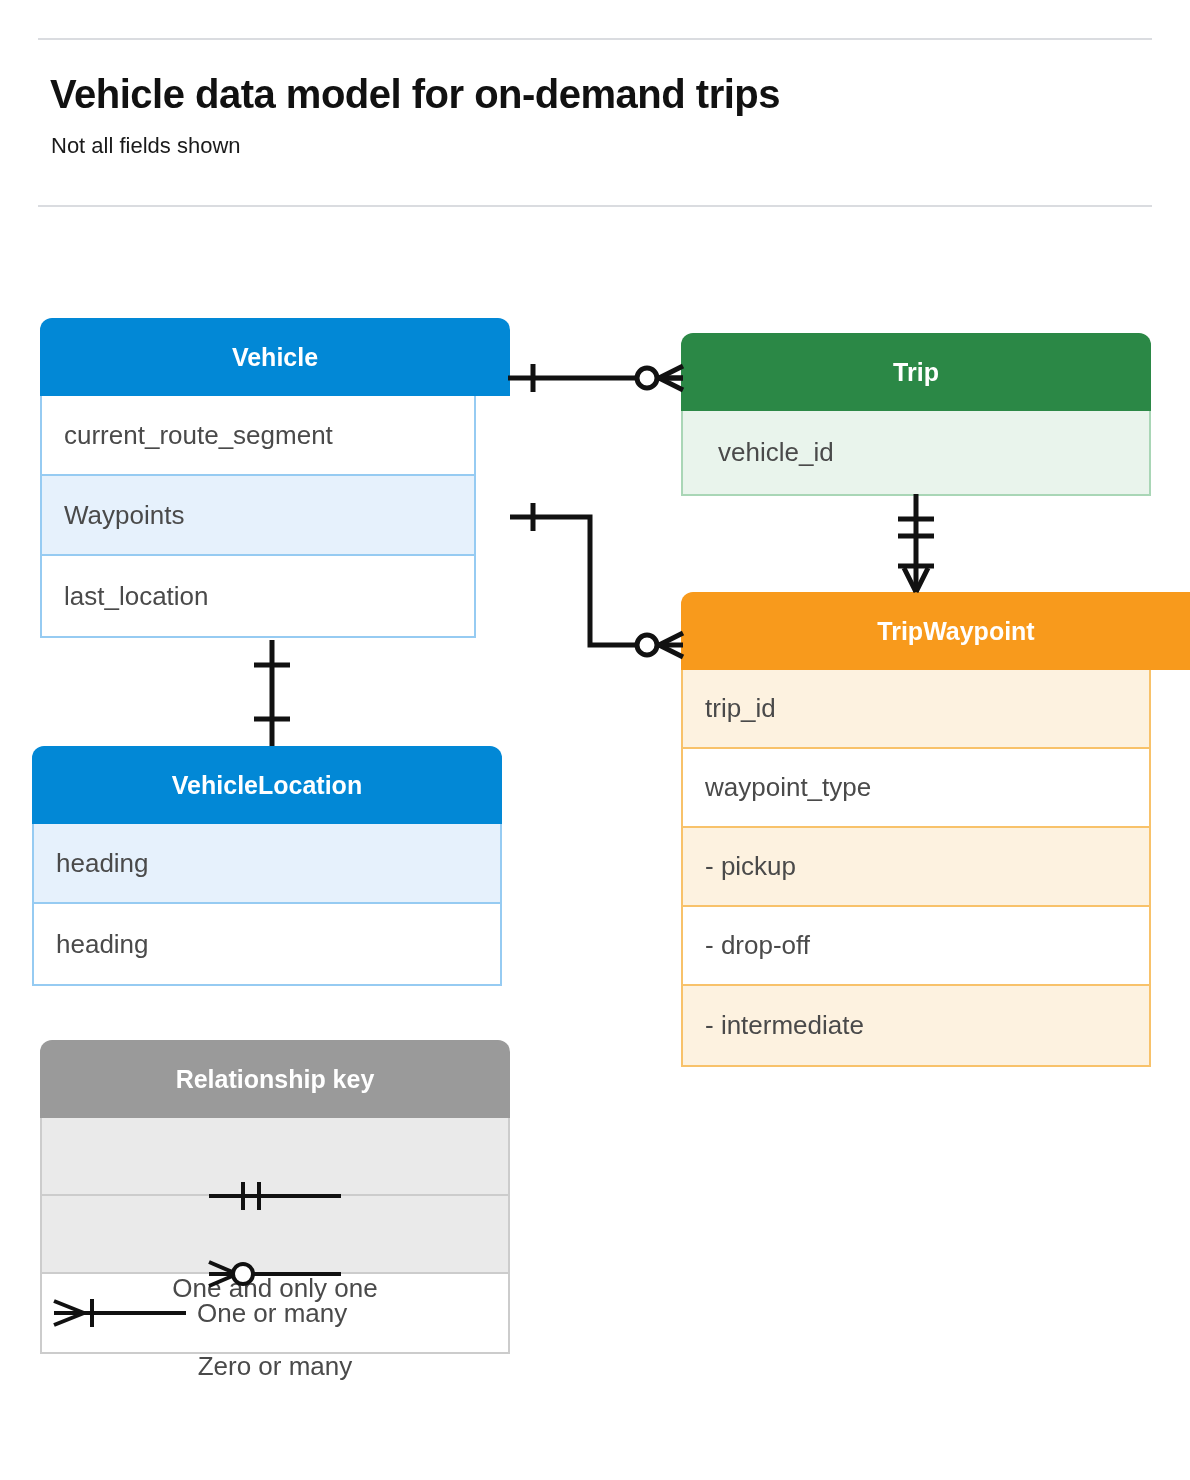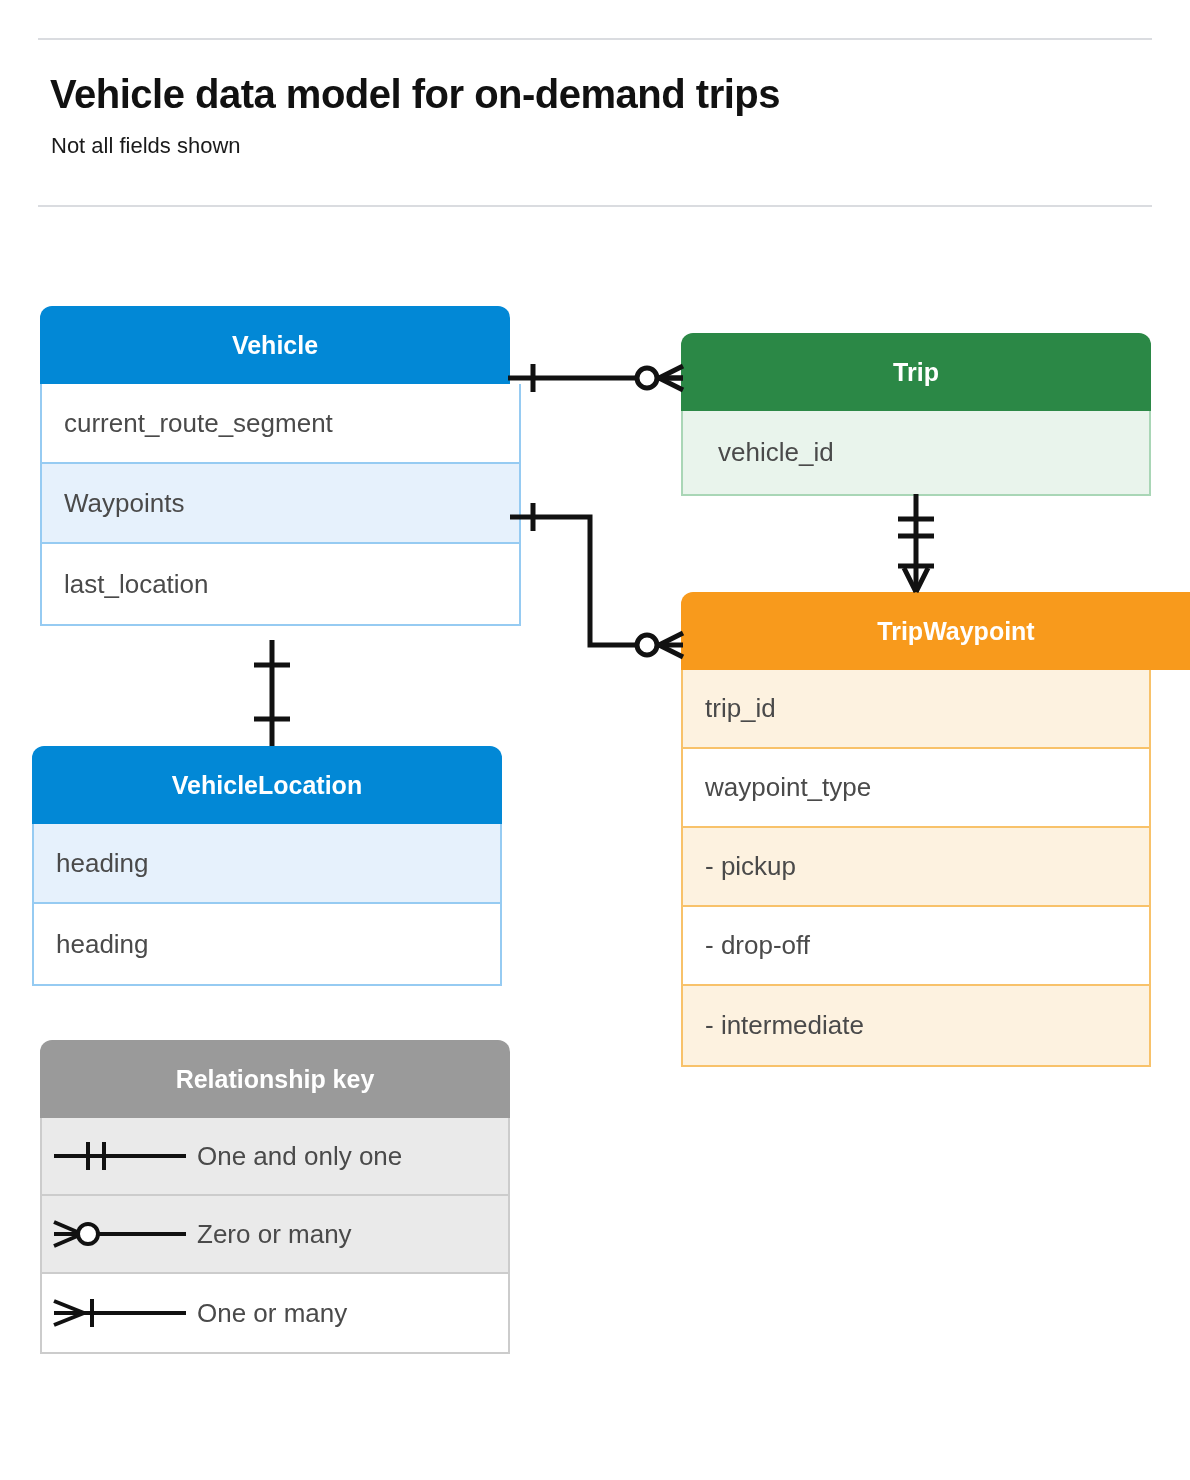--- a/index.html
+++ b/index.html
@@ -96,24 +96,24 @@
   .theme-orange .entity-header { background: #f89a1c; }
   .theme-orange .entity-rows { border-color: #f8c26a; }
   .theme-orange .entity-row { border-bottom-color: #f8c26a; }
   .theme-orange .row-plain { background: #ffffff; }
   .theme-orange .row-alt { background: #fdf2e0; }
 
   
   .theme-gray .entity-header { background: #9a9a9a; }
   .theme-gray .entity-rows { border-color: #cccccc; }
   .theme-gray .row-plain { background: #ffffff; }
-  .theme-gray .row-alt { background: #eaeaea; }
-
-  
-  #entity-vehicle { left: 40px; top: 306px; width: 481px; }
+  .theme-gray .row-alt { background: #eaeaea; flex-direction: column; }
+
+  
+  #entity-vehicle { left: 40px; top: 318px; width: 436px; }
   #entity-vehicle .entity-header { width: 470px; height: 78px; }
   #entity-vehicle .entity-row { height: 80px; }
 
   #entity-vehiclelocation { left: 32px; top: 746px; width: 470px; }
   #entity-vehiclelocation .entity-header { width: 470px; height: 78px; }
   #entity-vehiclelocation .entity-row { height: 80px; }
 
   #entity-trip { left: 681px; top: 333px; width: 470px; }
   #entity-trip .entity-header { width: 470px; height: 78px; }
   #entity-trip .entity-row { height: 83px; }

